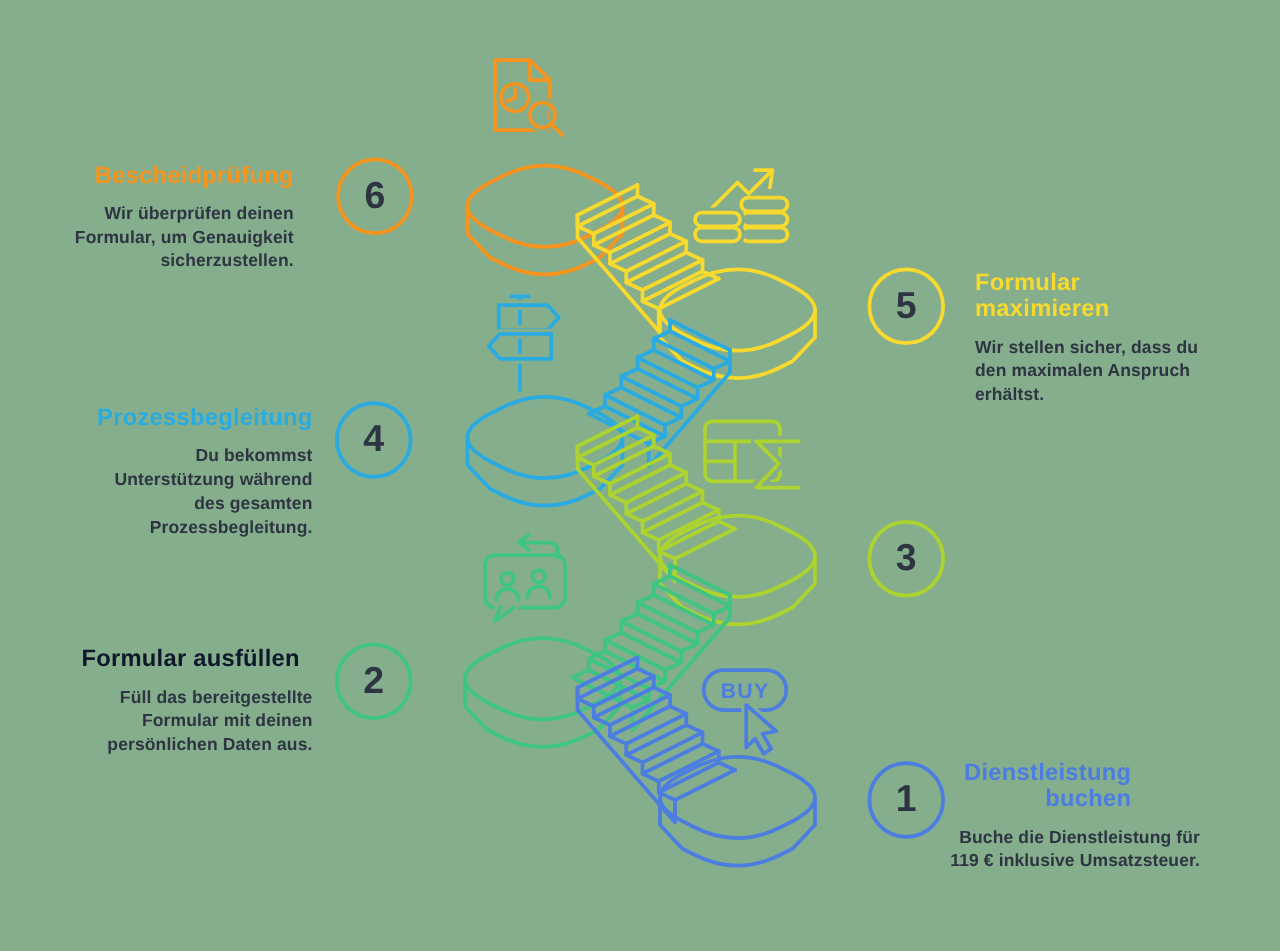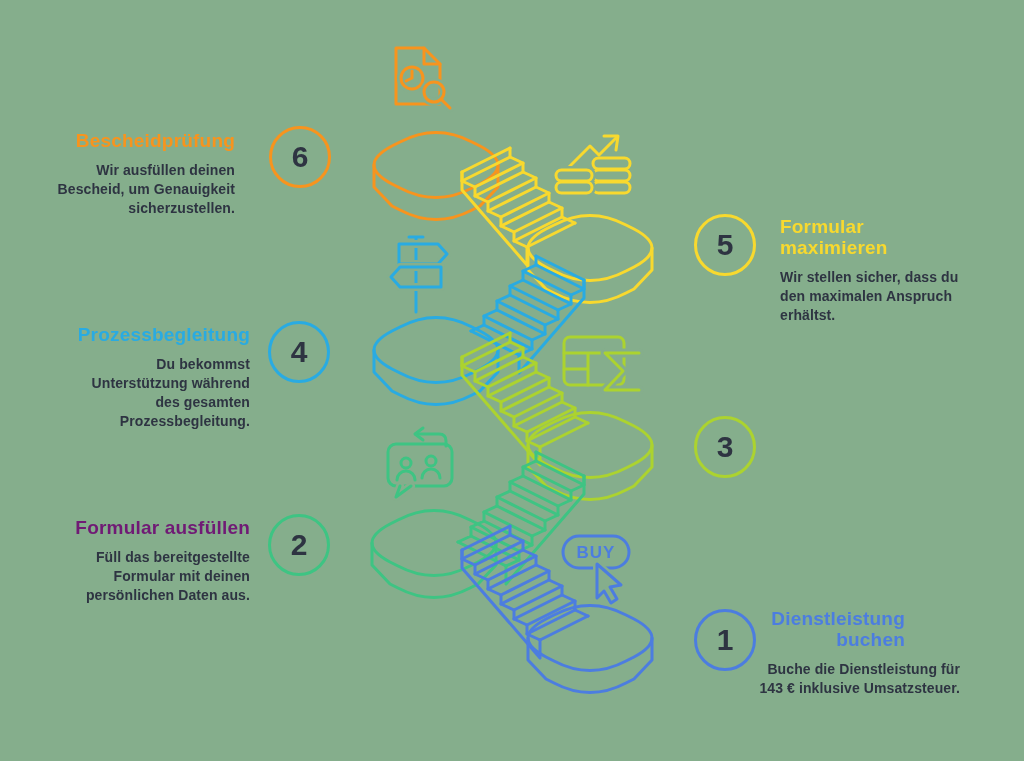--- a/index.html
+++ b/index.html
@@ -140,55 +140,55 @@
     <g fill="none" stroke-width="3" stroke-linejoin="round" stroke-linecap="round" stroke="#4C7DE0" style="color: rgb(76, 125, 224);">
       <rect x="563" y="536" width="66" height="32" rx="16"></rect>
       <text class="buy-txt" x="596" y="558" text-anchor="middle" stroke="none" fill="#4C7DE0">BUY</text>
       <path class="halo" d="M597,564 L621,585 L610,587 L617,599 L611,603 L604,591 L597,598 Z" stroke-width="8"></path>
       <path d="M597,564 L621,585 L610,587 L617,599 L611,603 L604,591 L597,598 Z"></path>
     </g>
   </svg>
 
   <div class="tb left" style="left:40px; top:130px; width:195px;">
     <h3 style="color: rgb(247, 148, 30);">Bescheidprüfung</h3>
-    <p>Wir ausfüllen deinen Bescheid, um Genauigkeit sicherzustellen.</p>
+    <p>Wir überprüfen deinen Formular, um Genauigkeit sicherzustellen.</p>
   </div>
   <div class="num-circle" style="left: 269px; top: 126px; color: rgb(247, 148, 30);">
     <span class="num">6</span>
   </div>
 
   <div class="tb left" style="left:55px; top:324px; width:195px;text-align:right;">
     <h3 style="color: rgb(41, 171, 226);">Prozessbegleitung</h3>
     <p>Du bekommst Unterstützung während des gesamten Prozessbegleitung.</p>
   </div>
   <div class="num-circle" style="left: 268px; top: 321px; color: rgb(41, 171, 226);">
     <span class="num">4</span>
   </div>
 
   <div class="tb left" style="left:55px; top:517px; width:195px;">
-    <h3 style="color: #701a75;">Formular ausfüllen</h3>
+    <h3 style="color: #0f172a; text-align: center;">Formular ausfüllen</h3>
     <p>Füll das bereitgestellte Formular mit deinen persönlichen Daten aus.</p>
   </div>
   <div class="num-circle" style="left: 268px; top: 514px; color: rgb(62, 196, 131);">
     <span class="num">2</span>
   </div>
 
   <div class="tb right" style="left:780px; top:216px;">
     <h3 class="narrow" style="color: rgb(248, 217, 46);">Formular maximieren</h3>
     <p>Wir stellen sicher, dass du den maximalen Anspruch erhältst.</p>
   </div>
   <div class="num-circle" style="left: 694px; top: 214px; color: rgb(248, 217, 46);">
     <span class="num">5</span>
   </div>
 
   <div class="num-circle" style="left: 694px; top: 416px; color: rgb(172, 211, 47);">
     <span class="num">3</span>
   </div>
 
   <div class="tb right" style="left:755px; top:608px;text-align:right;">
     <h3 class="narrow" style="color: rgb(76, 125, 224);">Dienstleistung buchen</h3>
-    <p>Buche die Dienstleistung für 143 € inklusive Umsatzsteuer.</p>
+    <p>Buche die Dienstleistung für 119 € inklusive Umsatzsteuer.</p>
   </div>
   <div class="num-circle" style="left: 694px; top: 609px; color: rgb(76, 125, 224);">
     <span class="num">1</span>
   </div>
 
 </div>
 
 </body></html>

